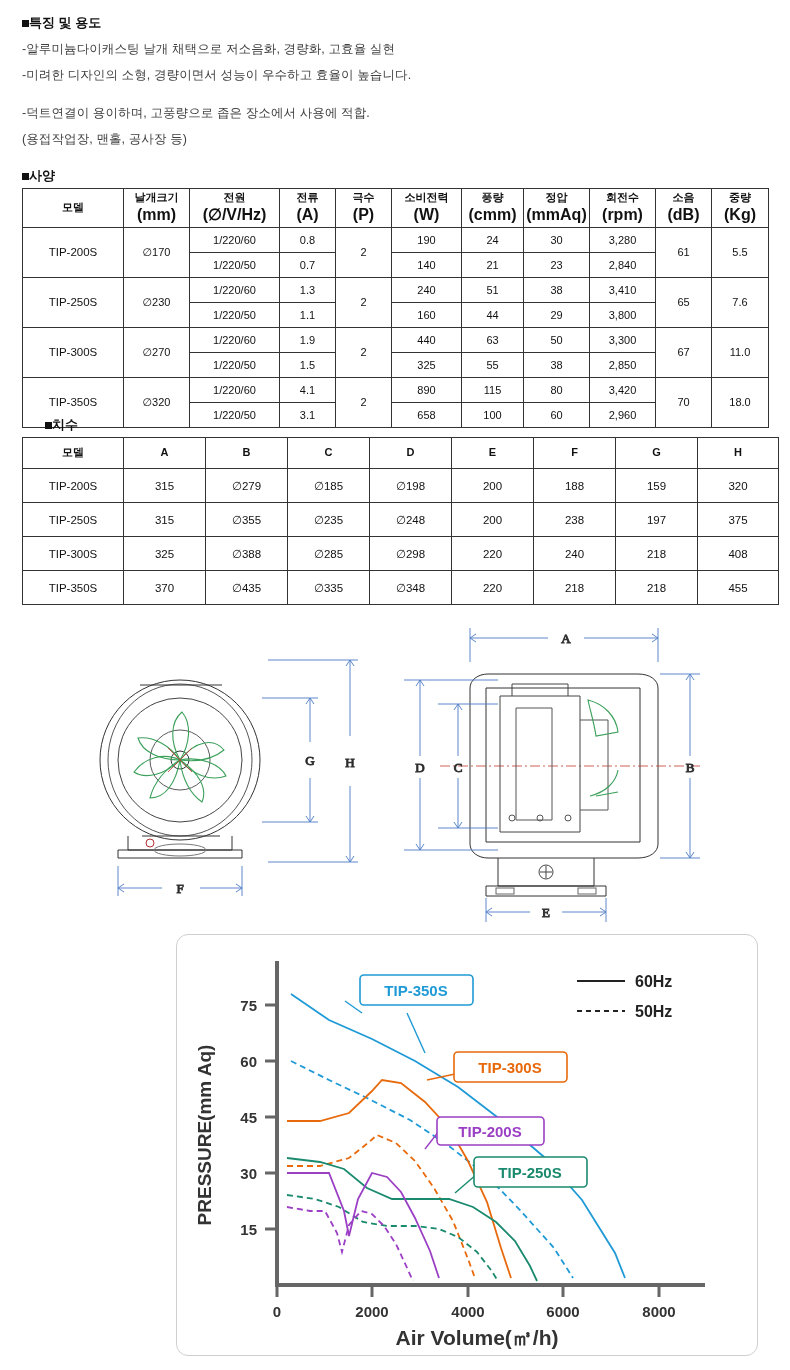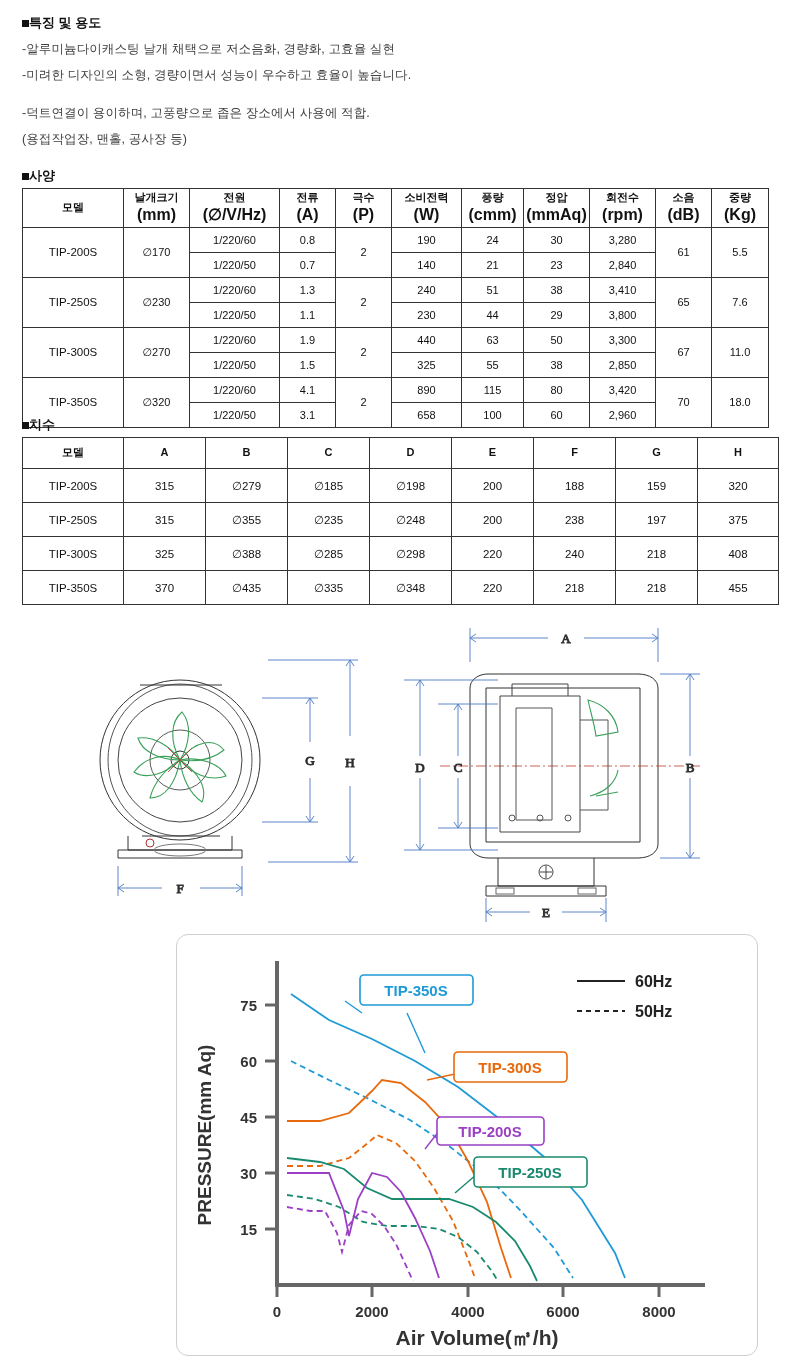--- a/index.html
+++ b/index.html
@@ -240,21 +240,21 @@
         <td>240</td>
         <td>51</td>
         <td>38</td>
         <td>3,410</td>
         <td rowspan="2">65</td>
         <td rowspan="2">7.6</td>
       </tr>
       <tr>
         <td>1/220/50</td>
         <td>1.1</td>
-        <td>230</td>
+        <td>160</td>
         <td>44</td>
         <td>29</td>
         <td>3,800</td>
       </tr>
 
       <tr>
         <td class="model" rowspan="2">TIP-300S</td>
         <td rowspan="2">∅270</td>
         <td>1/220/60</td>
         <td>1.9</td>
@@ -292,21 +292,21 @@
         <td>1/220/50</td>
         <td>3.1</td>
         <td>658</td>
         <td>100</td>
         <td>60</td>
         <td>2,960</td>
       </tr>
     </tbody>
   </table>
 
-  <div class="tbl-head sec-head" style="top:416px;">
+  <div class="tbl-head sec-head" style="top:416px;padding-left:23px;">
     <span class="sq"></span>
     <span>치수</span>
   </div>
 
   <table class="spec" id="dim-table">
     <colgroup>
       <col style="width:101px">
         <col style="width:82px">
         <col style="width:82px">
         <col style="width:82px">

